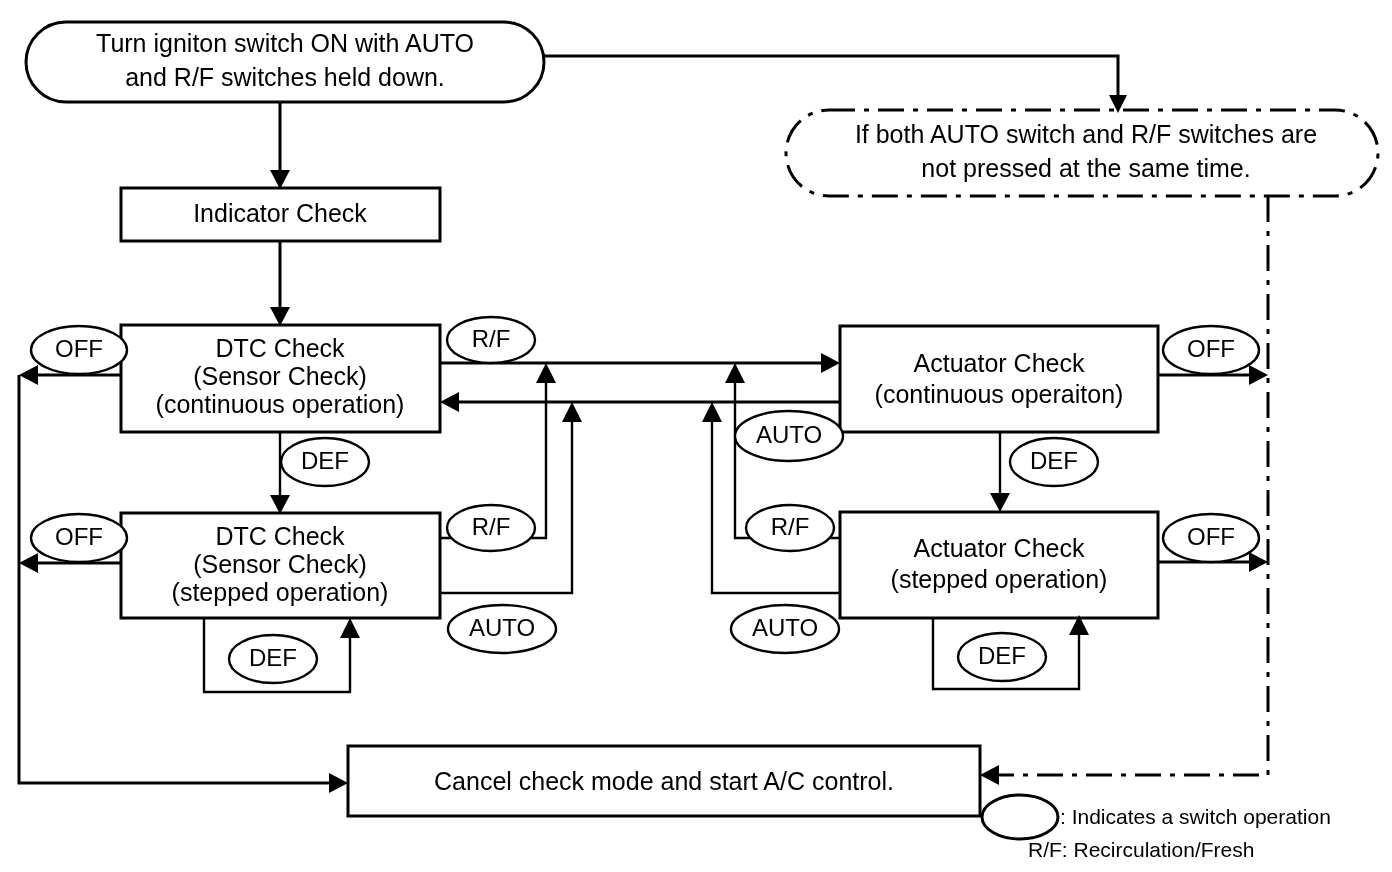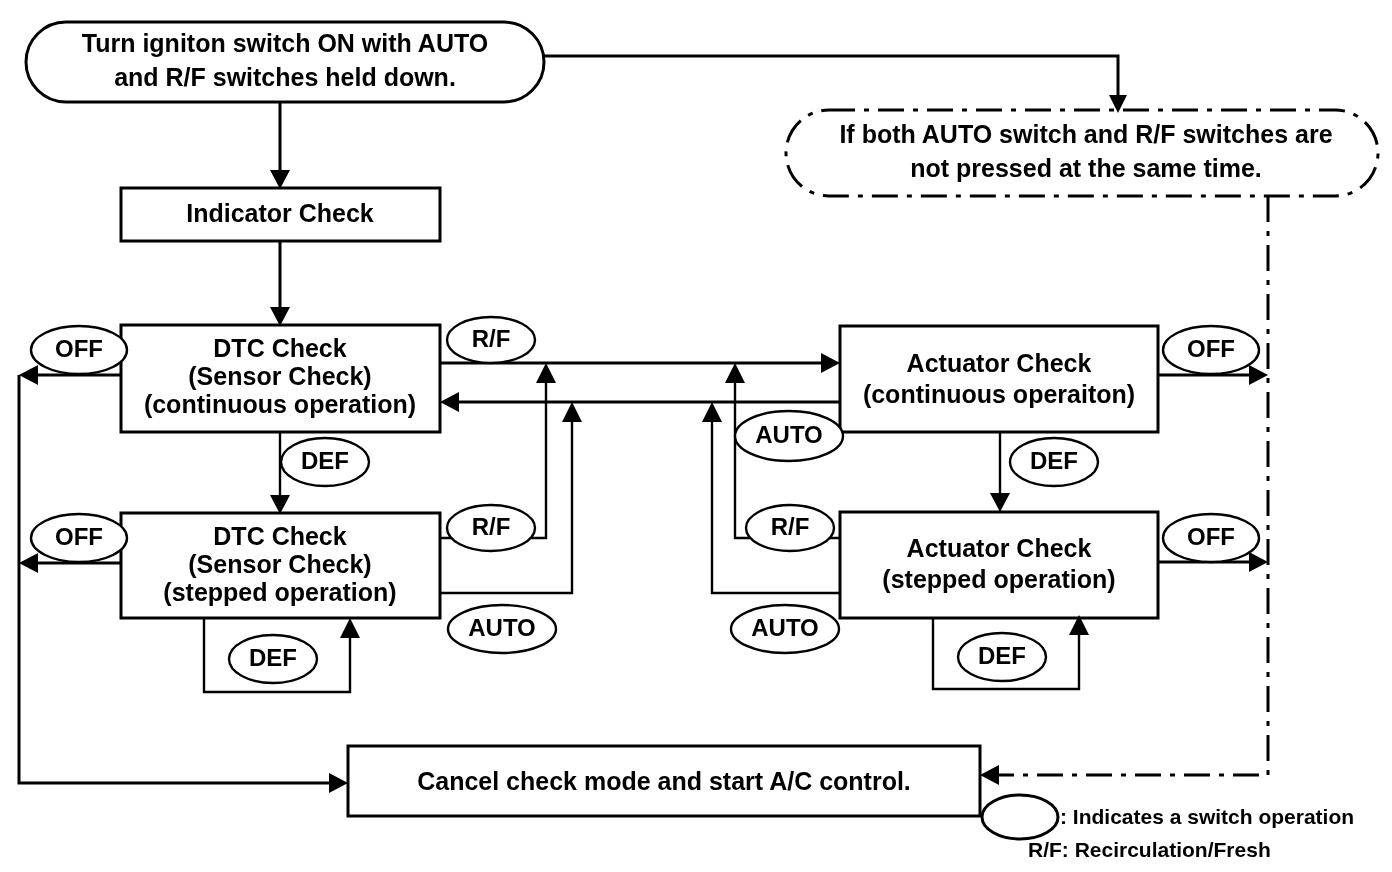--- a/index.html
+++ b/index.html
@@ -9,21 +9,20 @@
   }
   body {
     font-family: "Liberation Sans", sans-serif;
   }
   #diagram-root {
     position: relative;
     width: 1392px;
     height: 872px;
     background: #ffffff;
     overflow: hidden;
-    font-weight: bold;
   }
   svg#flow {
     display: block;
     width: 1392px;
     height: 872px;
   }
   .node-box {
     fill: #ffffff;
     stroke: #000000;
     stroke-width: 3;

